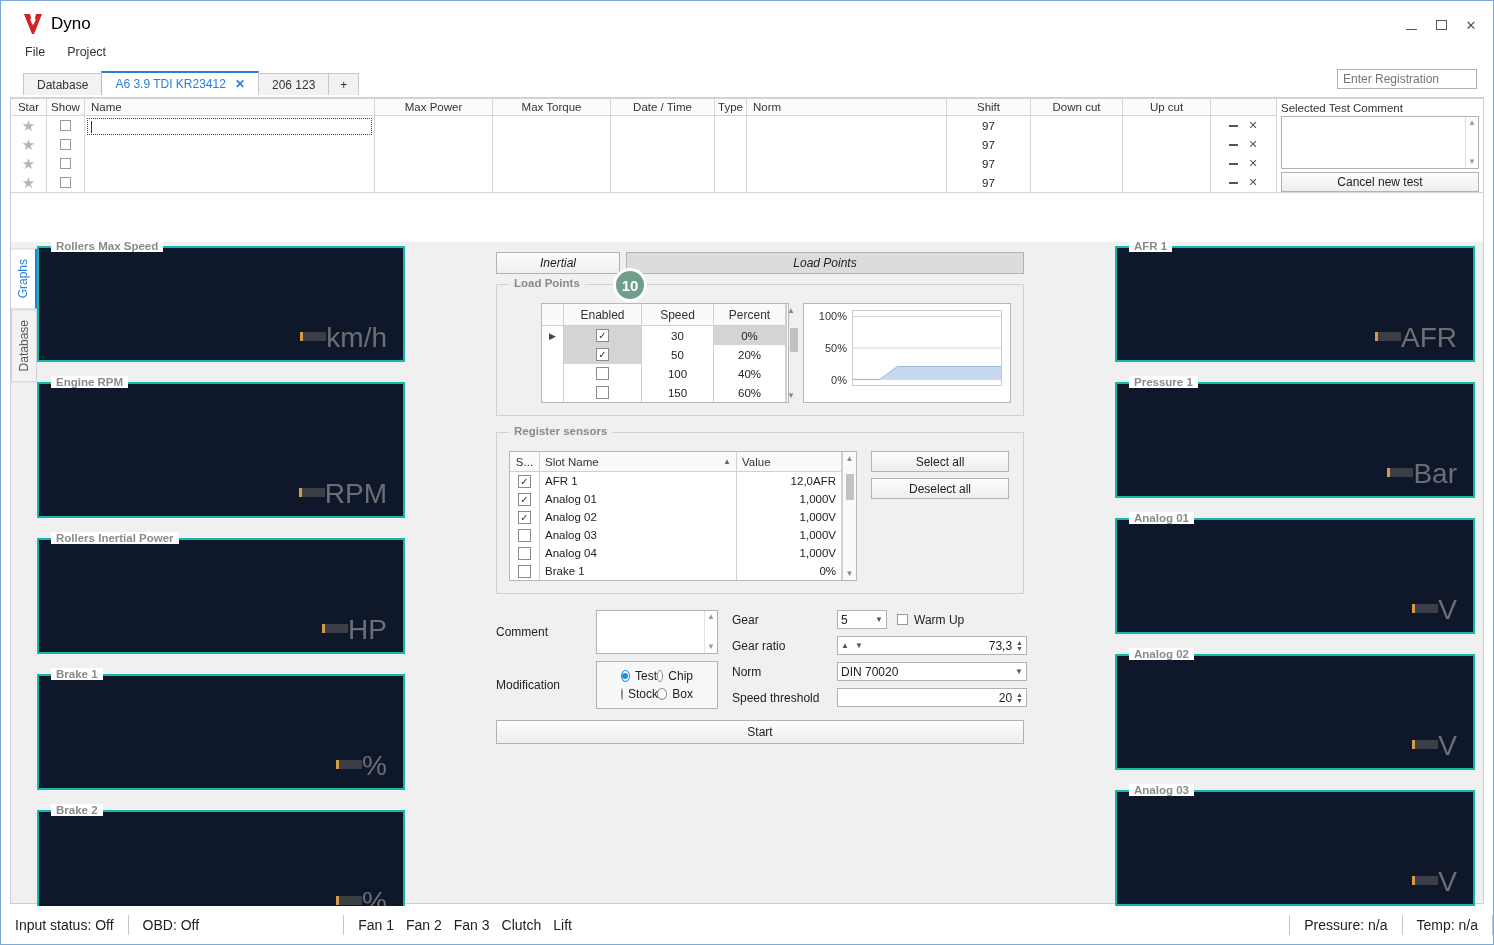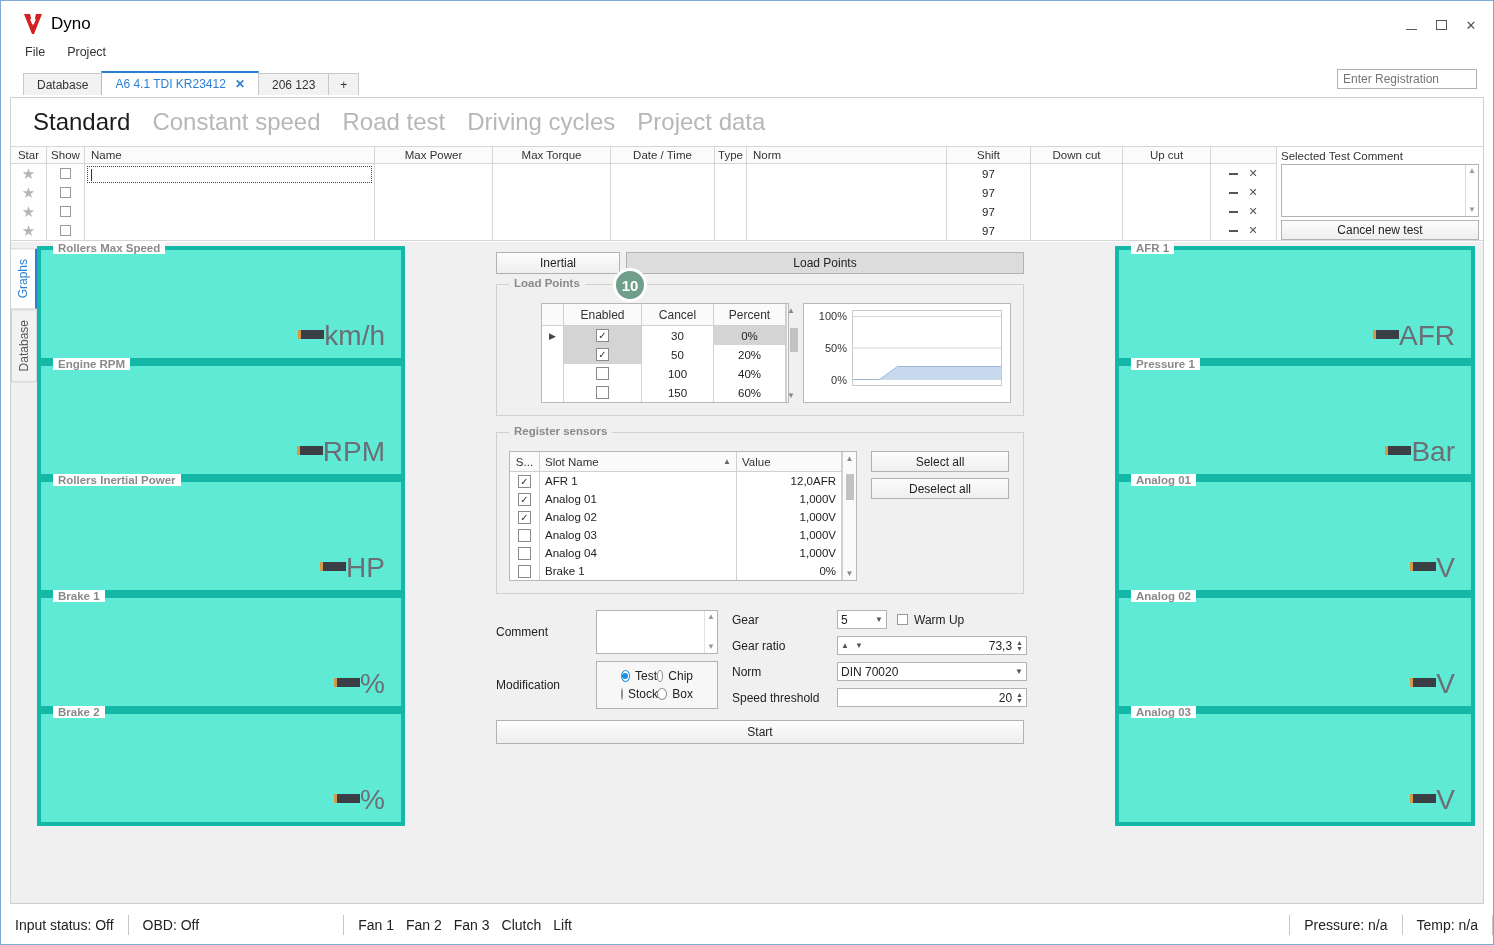--- a/index.html
+++ b/index.html
@@ -105,34 +105,34 @@
     border:1px solid #d2d2d2; cursor:default; text-align:center;
   }
   .vtab.active { background:#fff; color:#2a7fd4; border-right:none; border-left:3px solid #2a7fd4; }
 
   .colL { width:368px; padding:4px 0 0 0; }
   .colC { flex:1; padding:10px 0 0 0; }
   .colR { width:368px; padding:4px 8px 0 0; }
 
   
   .gauge {
-    border:4px solid #14b8a6; background:#5eead4; position:relative; margin-bottom:0;
+    border:2px solid #14b8a6; background:#0f172a; position:relative; margin-bottom:20px;
   }
   .gauge > .legend {
     position:absolute; left:12px; top:-8px; background:#fff; padding:0 5px;
     font-size:11.5px; font-weight:bold; color:#8a8a8a;
   }
   .gauge .readout {
     position:absolute; right:16px; bottom:10px; display:flex; align-items:flex-end; gap:0px;
   }
   .dash { width:26px; height:9px; background:#3b3f45; border-left:3px solid #d39a4c; margin-bottom:9px; }
   .unit { font-size:28px; color:#6b6f75; line-height:0.85; font-weight:300; }
 
   
-  .toggles { display:flex; gap:6px; padding:0 0 10px 0; }
+  .toggles { display:flex; gap:6px; padding:0 0 10px 0;font-style:italic; }
   .tg { height:22px; border:1px solid #b2b2b2; font-size:12px; display:flex;
         align-items:center; justify-content:center; cursor:default; }
   .tg.off { width:124px; background:linear-gradient(#fdfdfd,#eeeeee); }
   .tg.on  { flex:1; background:#dcdcdc; }
 
   .grp {
     border:1px solid #d0d0d0; background:#f0f0f0; position:relative;
     padding:18px 12px 12px 12px; margin-bottom:16px;
   }
   .grp > .legend {
@@ -265,41 +265,34 @@
   <div class="menubar">
     <span class="menu-item">File</span>
     <span class="menu-item">Project</span>
   </div>
 
   <div class="doctabs">
     <div class="dtab">
       <span>Database</span>
     </div>
     <div class="dtab active">
-      <span>A6 4.1 TDI KR23412</span>
+      <span>A6 3.9 TDI KR23412</span>
       <span class="xc">✕</span>
     </div>
     <div class="dtab">
       <span>206 123</span>
     </div>
     <div class="dtab plus">
       <span>+</span>
     </div>
     <input class="reg-input" placeholder="Enter Registration" style="">
   </div>
 
   <div class="frame">
 
-    <div class="sectabs">
-      <span class="sectab active">Standard</span>
-      <span class="sectab">Constant speed</span>
-      <span class="sectab">Road test</span>
-      <span class="sectab">Driving cycles</span>
-      <span class="sectab">Project data</span>
-    </div>
 
     <div class="grid">
       <div class="grid-left">
         <div class="grid-hdr">
           <div class="gh c" style="width:36px">Star</div>
           <div class="gh c" style="width:38px">Show</div>
           <div class="gh" style="width:290px">Name</div>
           <div class="gh c" style="width:118px">Max Power</div>
           <div class="gh c" style="width:118px">Max Torque</div>
           <div class="gh c" style="width:104px">Date / Time</div>
@@ -397,21 +390,21 @@
       </div>
 
       <div class="colL">
         <div class="gauge" style="height:116px">
           <span class="legend">Rollers Max Speed</span>
           <div class="readout">
             <span class="dash"></span>
             <span class="unit">km/h</span>
           </div>
         </div>
-        <div class="gauge" style="height:116px">
+        <div class="gauge" style="height:136px">
           <span class="legend">Engine RPM</span>
           <div class="readout">
             <span class="dash"></span>
             <span class="unit">RPM</span>
           </div>
         </div>
         <div class="gauge" style="height:116px">
           <span class="legend">Rollers Inertial Power</span>
           <div class="readout">
             <span class="dash"></span>
@@ -444,21 +437,21 @@
 
           <div class="grp">
             <span class="legend">Load Points</span>
             <span class="badge">10</span>
             <div class="lp-wrap">
               <div class="lp-table">
                 <div class="lpt-main">
                   <div class="lpt-hdr">
                     <div class="c-arrow"></div>
                     <div class="c-en">Enabled</div>
-                    <div class="c-sp">Cancel</div>
+                    <div class="c-sp">Speed</div>
                     <div class="c-pc">Percent</div>
                   </div>
                   <div class="lpt-row">
                     <div class="c-arrow">
                         <span class="arrow-mark">▶</span>
                       </div>
                     <div class="c-en sel-bg">
                         <span class="cbx">✓</span>
                       </div>
                     <div class="c-sp">30</div>

